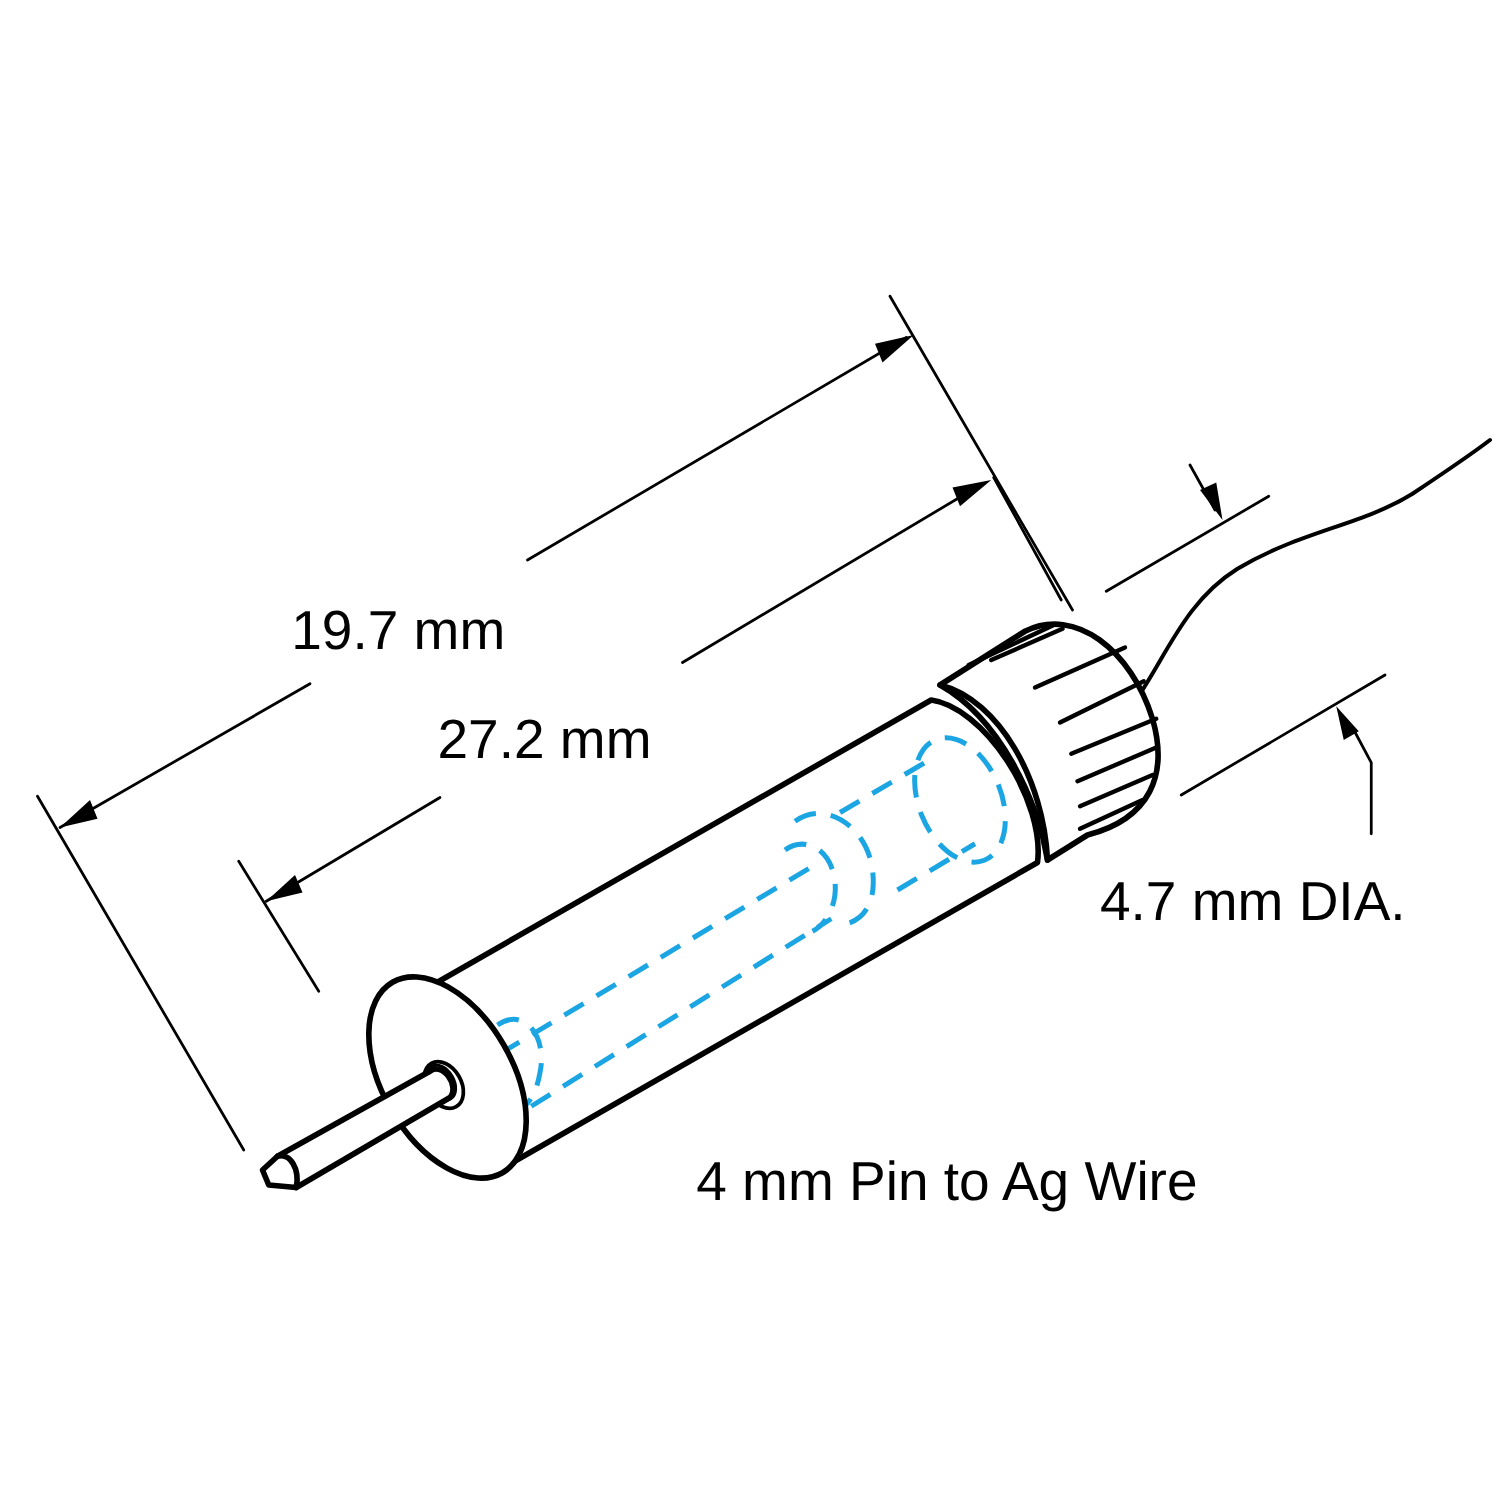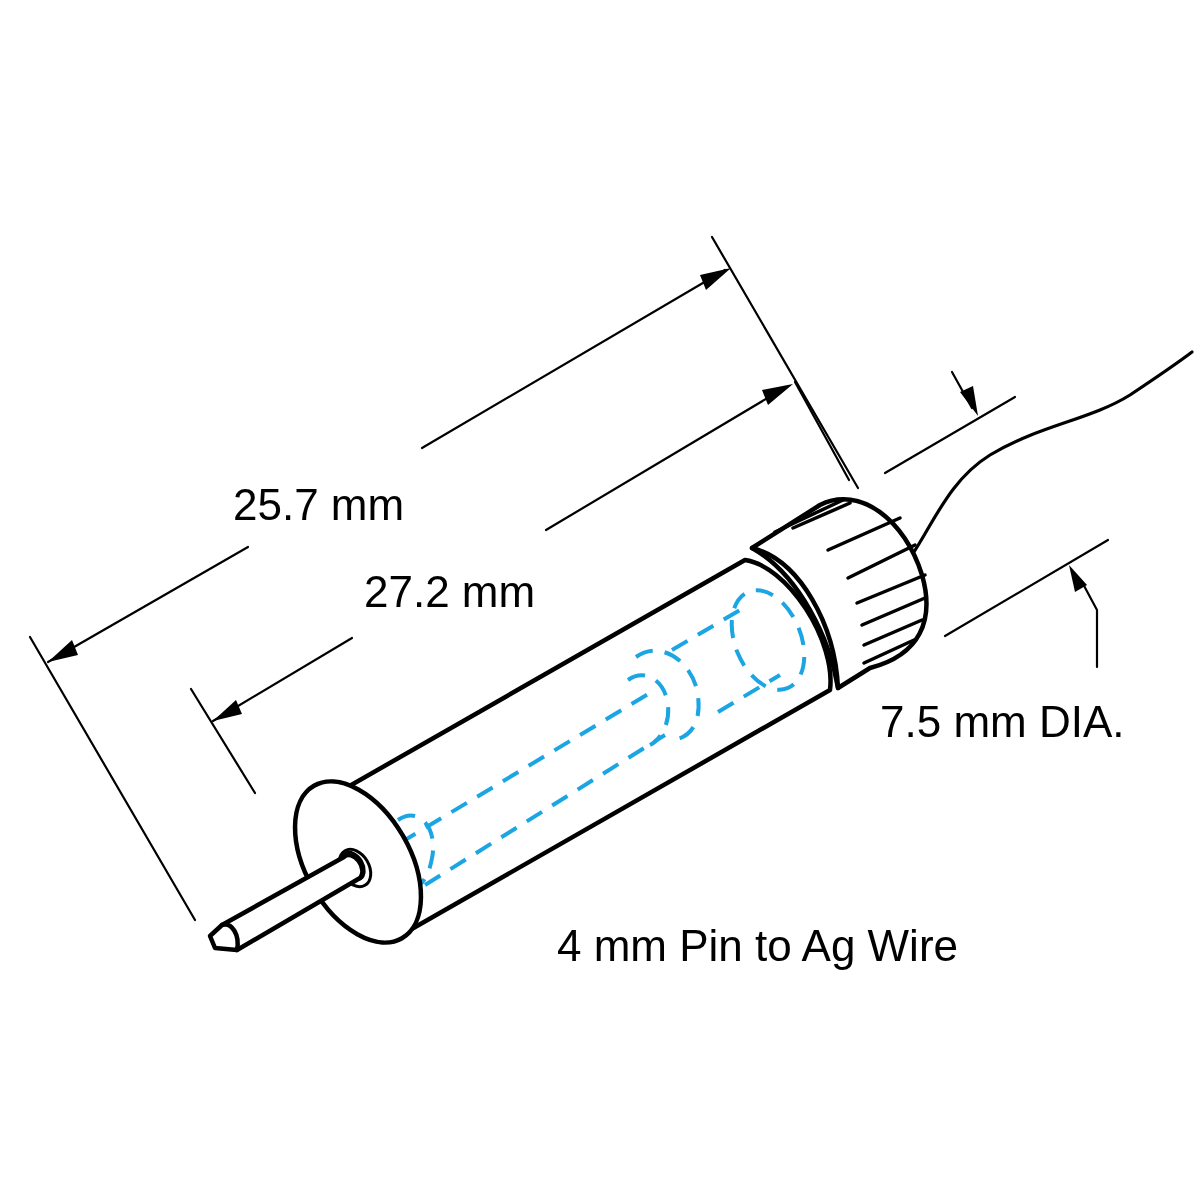--- a/index.html
+++ b/index.html
@@ -104,16 +104,16 @@
     <line class="thin" x1="945" y1="636" x2="1108" y2="540"></line>
 
     <line class="thin" x1="952" y1="372" x2="972" y2="408"></line>
     <polygon class="arrow" points="978,416 960,392 973,386"></polygon>
 
     <polyline class="thin" points="1097,667 1097,610 1082,582"></polyline>
     <polygon class="arrow" points="1069,565 1087,585 1075,592"></polygon>
   </g>
 </svg>
 
-<div class="label" style="left:233px; top:483px;">25.7 mm</div>
-<div class="label" style="left:364px; top:570px;">27.2 mm</div>
-<div class="label" style="left:880px; top:700px;">7.5 mm DIA.</div>
+<div class="label" style="left:233px; top:483px;">19.7 mm</div>
+<div class="label" style="left:350px; top:570px;">27.2 mm</div>
+<div class="label" style="left:880px; top:700px;">4.7 mm DIA.</div>
 <div class="label" style="left:557px; top:924px;">4 mm Pin to Ag Wire</div>
 
 </body></html>

